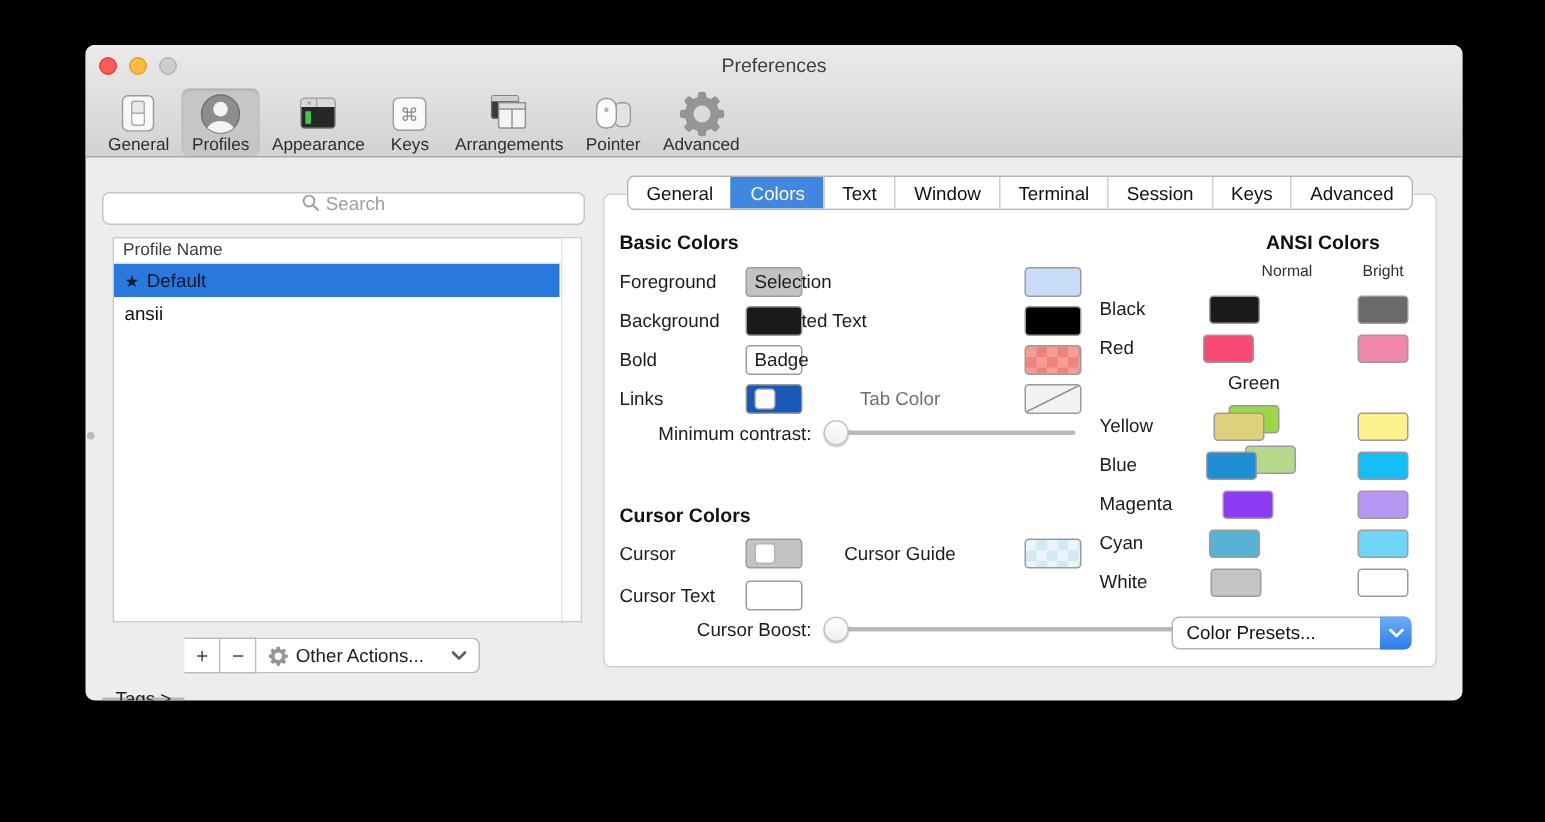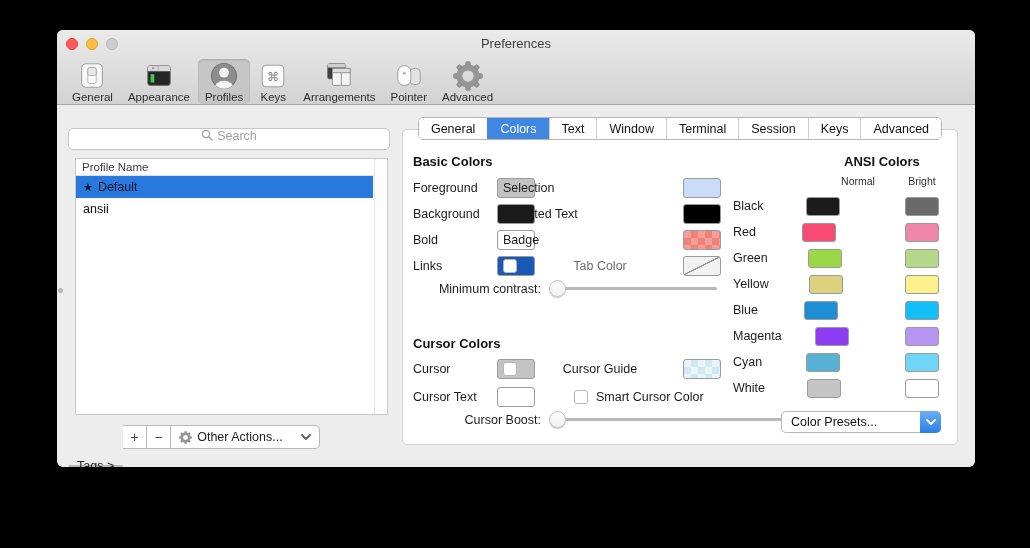--- a/index.html
+++ b/index.html
@@ -131,47 +131,47 @@
 
   <div class="toolbar">
     <div class="tb-item">
       <svg class="tb-icon" viewBox="0 0 32 32">
         <rect x="5" y="3" width="22" height="25" rx="4" fill="#f7f7f7" stroke="#9a9a9a"></rect>
         <rect x="11.5" y="7" width="9" height="17" rx="2" fill="#ffffff" stroke="#ababab"></rect>
         <rect x="11.5" y="7" width="9" height="8.5" rx="2" fill="#e9e9e9" stroke="#ababab"></rect>
       </svg>
       <span class="tb-label">General</span>
     </div>
-    <div class="tb-item">
-      <svg class="tb-icon" viewBox="0 0 32 32">
-        <rect x="4" y="5" width="24" height="21" rx="2.5" fill="#262626" stroke="#6e6e6e"></rect>
-        <path d="M4 7.5 a2.5 2.5 0 0 1 2.5-2.5 h19 a2.5 2.5 0 0 1 2.5 2.5 v3.5 h-24 z" fill="#d9d9d9"></path>
-        <line x1="15" y1="5" x2="15" y2="11" stroke="#aaaaaa"></line>
-        <text x="8" y="10" font-size="6" fill="#777">×</text>
-        <rect x="7" y="14" width="4" height="9" fill="#3dc84e"></rect>
-      </svg>
-      <span class="tb-label">Appearance</span>
-    </div>
     <div class="tb-item selected">
       <svg class="tb-icon" viewBox="0 0 32 32">
         <defs>
             <clipPath id="pc">
               <circle cx="16" cy="16" r="13.5"></circle>
             </clipPath>
           </defs>
         <circle cx="16" cy="16" r="13.5" fill="#8d8d8d" stroke="#6f6f6f"></circle>
         <g clip-path="url(#pc)">
           <circle cx="16" cy="12.5" r="5.2" fill="#f4f4f4"></circle>
           <path d="M5.5 30 a10.5 9 0 0 1 21 0 z" fill="#f4f4f4"></path>
         </g>
       </svg>
       <span class="tb-label">Profiles</span>
     </div>
     <div class="tb-item">
       <svg class="tb-icon" viewBox="0 0 32 32">
+        <rect x="4" y="5" width="24" height="21" rx="2.5" fill="#262626" stroke="#6e6e6e"></rect>
+        <path d="M4 7.5 a2.5 2.5 0 0 1 2.5-2.5 h19 a2.5 2.5 0 0 1 2.5 2.5 v3.5 h-24 z" fill="#d9d9d9"></path>
+        <line x1="15" y1="5" x2="15" y2="11" stroke="#aaaaaa"></line>
+        <text x="8" y="10" font-size="6" fill="#777">×</text>
+        <rect x="7" y="14" width="4" height="9" fill="#3dc84e"></rect>
+      </svg>
+      <span class="tb-label">Appearance</span>
+    </div>
+    <div class="tb-item">
+      <svg class="tb-icon" viewBox="0 0 32 32">
         <rect x="4.5" y="4.5" width="23" height="23" rx="4" fill="#fafafa" stroke="#9a9a9a"></rect>
         <text x="16" y="21" font-size="13" fill="#8a8a8a" text-anchor="middle" font-family="DejaVu Sans">⌘</text>
       </svg>
       <span class="tb-label">Keys</span>
     </div>
     <div class="tb-item">
       <svg class="tb-icon" viewBox="0 0 32 32">
         <rect x="4" y="3" width="19" height="16" rx="1.5" fill="#3a3a3a" stroke="#666"></rect>
         <rect x="4" y="3" width="19" height="4" fill="#cfcfcf"></rect>
         <rect x="9" y="8" width="19" height="18" rx="1.5" fill="#f4f4f4" stroke="#8f8f8f"></rect>
@@ -297,24 +297,20 @@
     </div>
     <div class="crow" style="left:10px; top:257px; width:122px;">
       <span class="clabel">Cursor Text</span>
       <span class="swatch" style="background-color: rgb(255, 255, 255);"></span>
     </div>
     <div class="crow" style="left:100px; top:229px; width:218px;">
       <span class="checkbox"></span>
       <span class="clabel">Cursor Guide</span>
       <span class="swatch checker-blue"></span>
     </div>
-    <div class="crow" style="left:171px; top:257px; width:160px; justify-content:flex-start;">
-      <span class="checkbox"></span>
-      <span class="clabel">Smart Cursor Color</span>
-    </div>
 
     <div class="sliderrow" style="left:10px; top:281px; width:518px;">
       <span class="clabel" style="width:128px;">Cursor Boost:</span>
       <span class="slider">
         <span class="track"></span>
         <span class="knob"></span>
       </span>
     </div>
 
     <div class="sechdr" style="left:441px; top:24px;">ANSI Colors</div>
@@ -324,21 +320,21 @@
     <div class="crow" style="left:330px; top:66px; width:206px;">
       <span class="clabel">Black</span>
       <span class="swatch sw-sm" style="background-color: rgb(27, 27, 27);"></span>
       <span class="swatch sw-sm" style="margin-left: 22px; background-color: rgb(106, 106, 106);"></span>
     </div>
     <div class="crow" style="left:330px; top:92px; width:206px;">
       <span class="clabel">Red</span>
       <span class="swatch sw-sm" style="background-color: rgb(248, 74, 115);"></span>
       <span class="swatch sw-sm" style="margin-left: 22px; background-color: rgb(239, 135, 171);"></span>
     </div>
-    <div class="crow" style="left:330px; top:118px; width:206px;">
+    <div class="crow" style="left:330px; top:118px; width:206px;flex-direction:column;">
       <span class="clabel">Green</span>
       <span class="swatch sw-sm" style="background-color: rgb(155, 216, 69);"></span>
       <span class="swatch sw-sm" style="margin-left: 22px; background-color: rgb(180, 217, 138);"></span>
     </div>
     <div class="crow" style="left:330px; top:144px; width:206px;">
       <span class="clabel">Yellow</span>
       <span class="swatch sw-sm" style="background-color: rgb(222, 209, 125);"></span>
       <span class="swatch sw-sm" style="margin-left: 22px; background-color: rgb(252, 241, 140);"></span>
     </div>
     <div class="crow" style="left:330px; top:170px; width:206px;">

